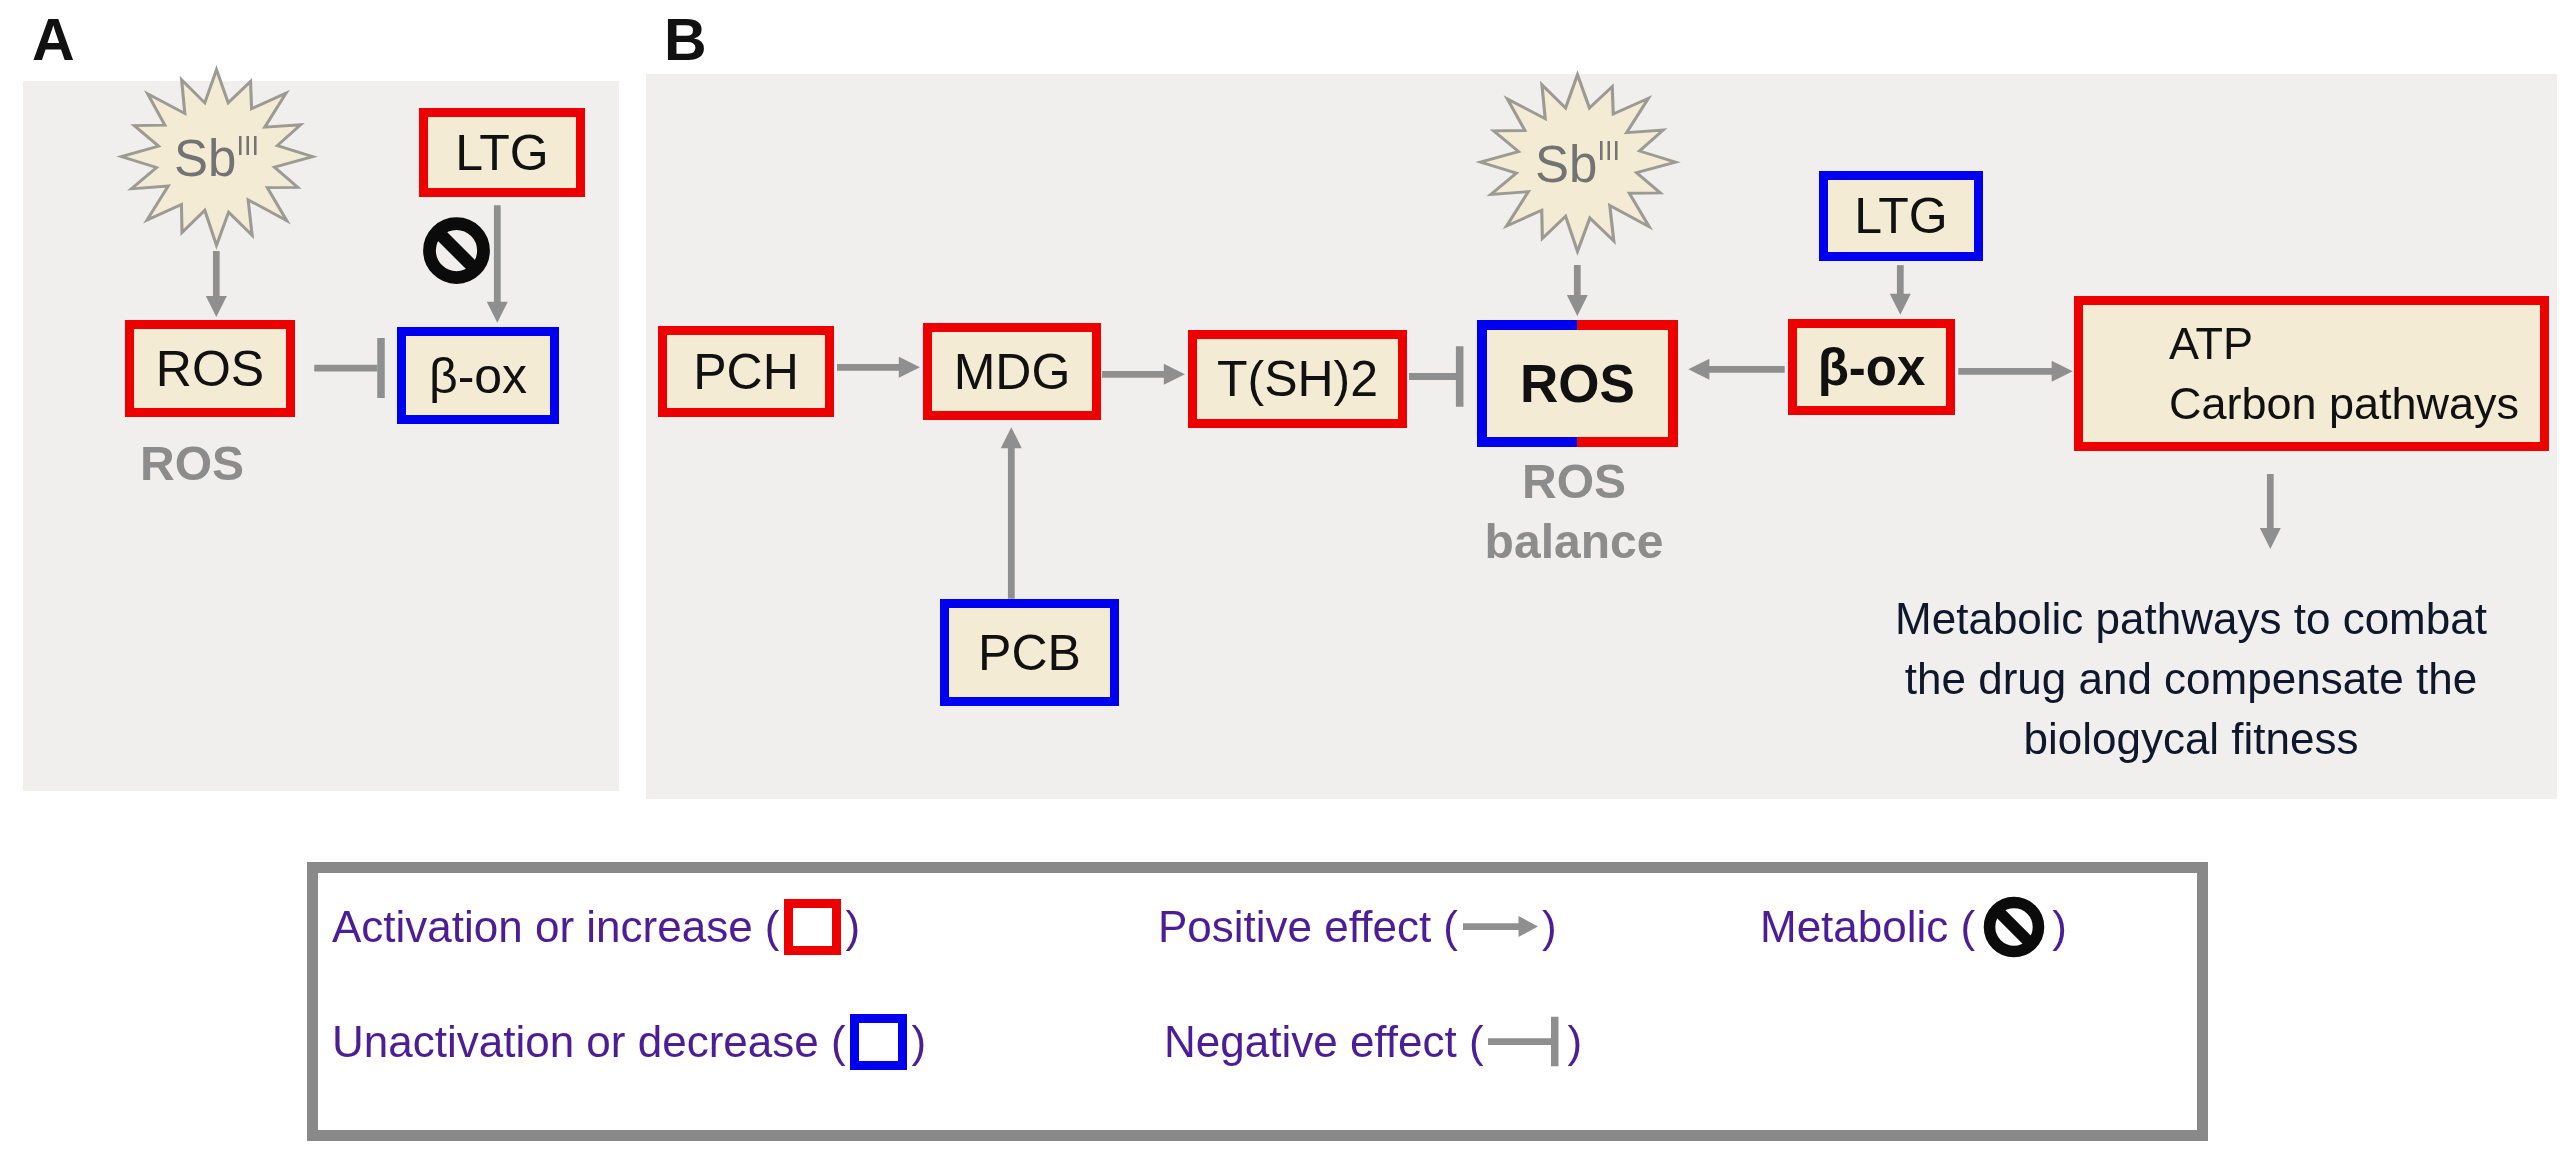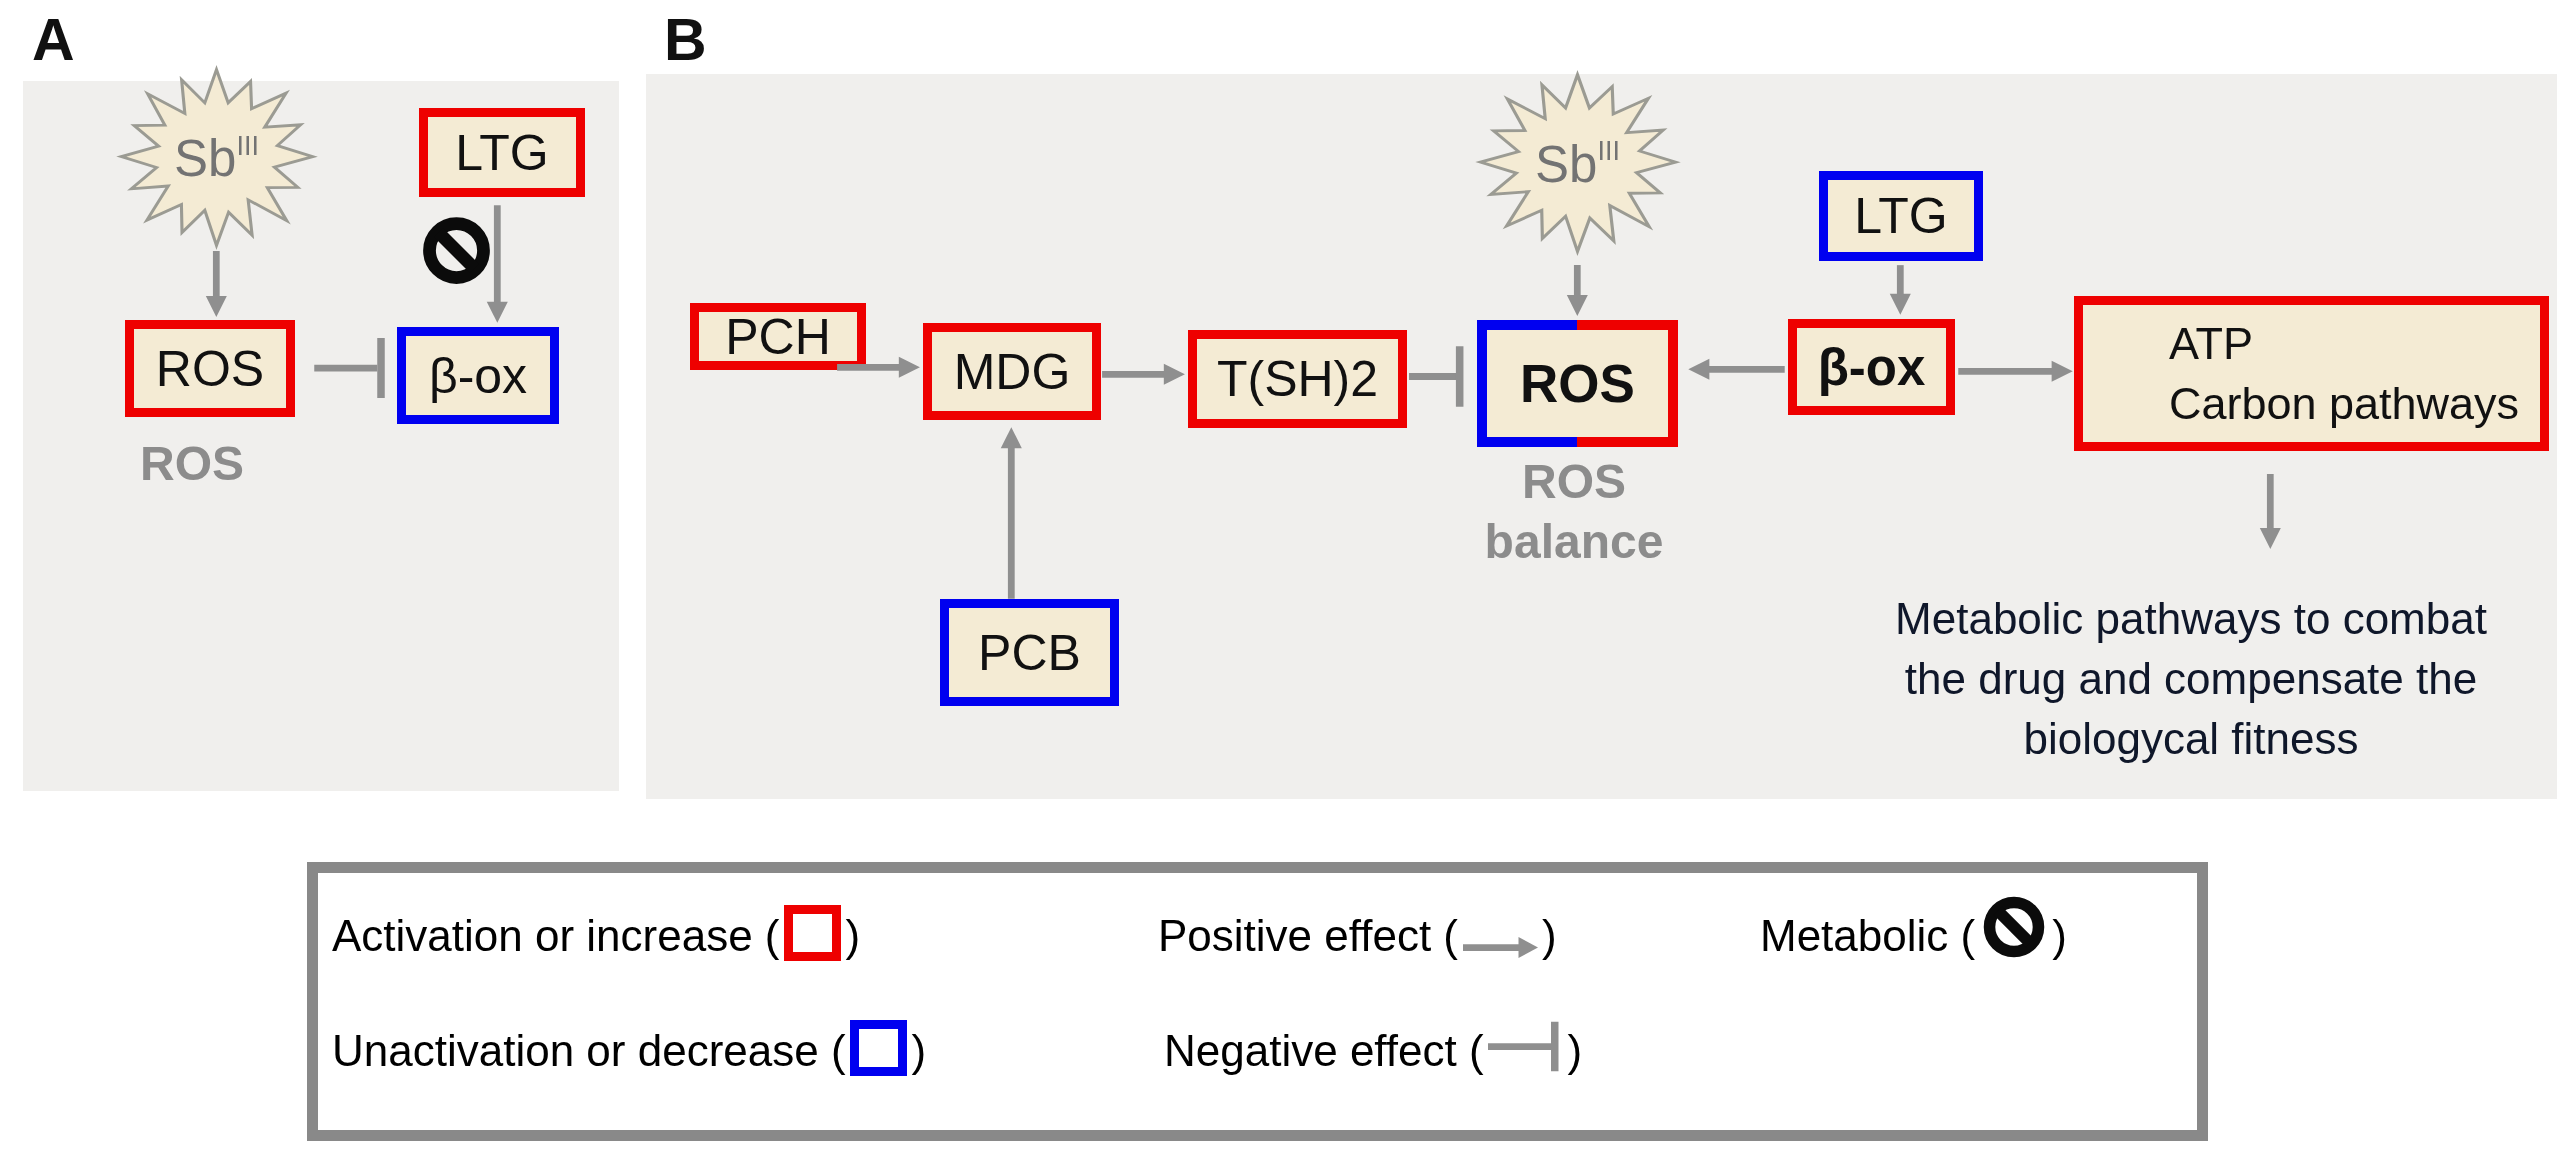--- a/index.html
+++ b/index.html
@@ -30,22 +30,22 @@
         color:var(--caption-gray);line-height:60px;}
   .outcome{position:absolute;text-align:center;font-size:44px;color:#0f172a;line-height:60px;}
   svg.conn{position:absolute;overflow:visible;}
   .conn line{stroke:var(--connector-gray);stroke-width:9;}
   .conn polygon{fill:var(--connector-gray);}
   .conn rect{fill:var(--connector-gray);}
   svg.nosym circle{fill:none;stroke:var(--ink-black);stroke-width:17;}
   svg.nosym line{stroke:var(--ink-black);stroke-width:17;}
   .legend-box{position:absolute;box-sizing:border-box;background:#ffffff;
         border:11.3px solid var(--legend-border-gray);}
-  .legend-item{position:absolute;display:flex;align-items:flex-end;height:69px;
-        font-size:44px;color:#000000;white-space:pre;}
+  .legend-item{position:absolute;display:flex;align-items:center;height:69px;
+        font-size:44px;color:#4c1d95;white-space:pre;}
   .glyph-rect{display:inline-block;box-sizing:border-box;width:57px;height:56px;
         border:9px solid var(--red);background:#fff;margin:0 4.5px;}
   .glyph-rect.blue{border-color:var(--blue);}
   .legend-item svg{margin:0 4.5px;}
 </style>
 </head>
 <body>
 
 <div class="canvas">
 
@@ -94,21 +94,21 @@
     <rect x="84" y="4" width="10" height="80"></rect>
   </svg>
 
   <div class="caption" style="left:41px;top:434px;width:302px;">
     <div>ROS</div>
   </div>
 
   <div class="panel-label" style="left:664px;top:10.6px;">B</div>
   <div class="panel-bg" style="left:646px;top:74px;width:1911px;height:725px;"></div>
 
-  <div class="node" style="left:658px;top:303px;width:176px;height:67px;margin-left:32px;">
+  <div class="node" style="left:658px;top:326px;width:176px;height:91px;">
     <span>PCH</span>
   </div>
 
   <svg class="conn" style="left:837px;top:356px;" width="83" height="22.6" viewBox="0 0 110 30">
     <line x1="0" y1="15" x2="84" y2="15"></line>
     <polygon points="82,1 82,29 110,15"></polygon>
   </svg>
 
   <div class="node" style="left:923px;top:323px;width:178px;height:97px;">
     <span>MDG</span>

